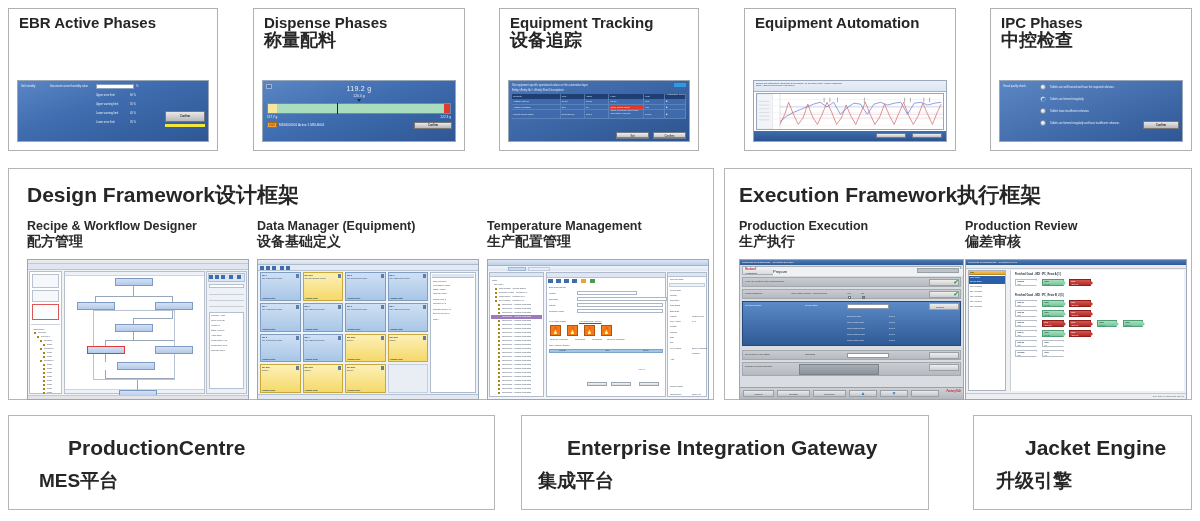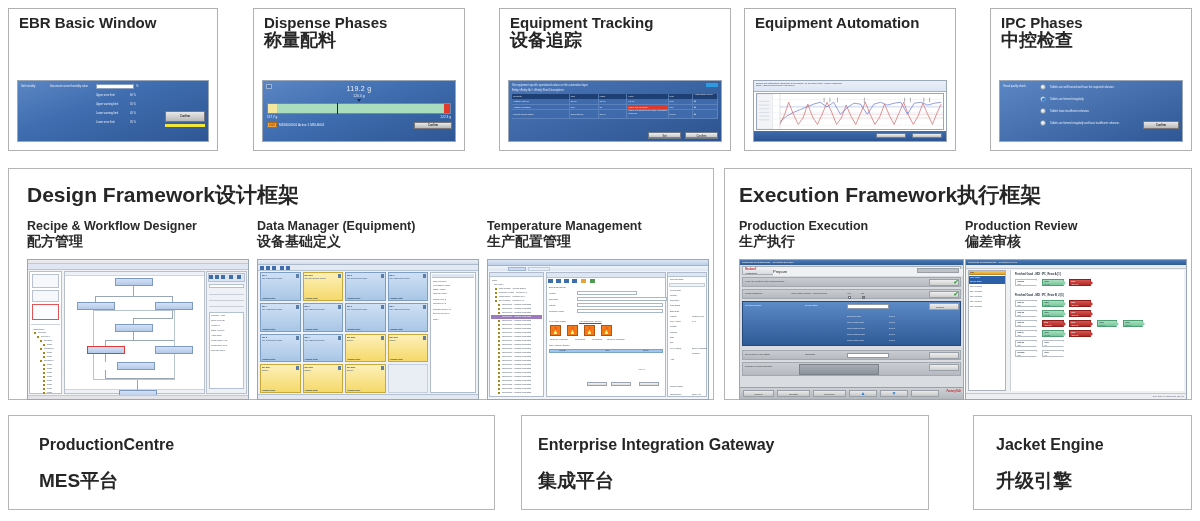--- a/index.html
+++ b/index.html
@@ -232,28 +232,28 @@
   .chev.green::after{border-left:3.4px solid #8ed3ad;}
   .chev.red{background:linear-gradient(#d9534f,#b02b28);border:1px solid #8e1f1d;}
   .chev.red::after{border-left:3.4px solid #c43a36;}
   .chev .c1{font-size:1.9px;font-weight:bold;color:#203040;line-height:2.2px;}
   .chev .c2{font-size:1.7px;color:#3b4b5e;line-height:2px;}
   .chev.red .c1,.chev.red .c2{color:#fff;}
   .pr-foot{position:absolute;left:0;right:0;bottom:0;height:6px;background:#eceef1;border-top:1px solid #c6cad0;font-size:1.9px;color:#5a6472;text-align:right;padding:1px 2px;}
 
   
   .botcard { position:absolute; top:415px; height:95px; border:1px solid #b5b5b5; background:#fff;}
-  .bot-en { position:absolute; font-size:16px; font-weight:bold; color:#262626; white-space:nowrap;}
+  .bot-en { position:absolute; font-size:21px; font-weight:bold; color:#262626; white-space:nowrap;margin-left:29px;}
   .bot-cn { position:absolute; font-size:19px; font-weight:bold; color:#262626; white-space:nowrap;}
 </style>
 </head>
 <body>
 
 <div class="card topcard" style="left:8px;width:210px;">
-  <div class="hdr-en t-en">EBR Basic Window</div>
+  <div class="hdr-en t-en">EBR Active Phases</div>
   <div class="shot">
     <div class="bluepanel">
       <div class="bp-row" style="left:3px;top:4px;">Set humidity</div>
       <div class="bp-row" style="left:32px;top:4px;">Document current humidity value</div>
       <div class="fakefield" style="left:78px;top:3px;width:38px;height:5px;"></div>
       <div class="bp-row" style="left:118px;top:4px;">%</div>
 
       <div class="bp-row" style="left:78px;top:13px;">Upper error limit</div>
       <div class="bp-row" style="left:112px;top:13px;">60 %</div>
       <div class="bp-row" style="left:78px;top:22px;">Upper warning limit</div>
@@ -289,21 +289,21 @@
       <div class="hilbl">122.3 g</div>
       <div class="redbadge">0.00</div>
       <div class="statline">MDI0000001  Active 1  MDI-B001</div>
       <div class="confirmbtn" style="right:3px;top:41px;width:38px;height:7px;">
         <span>Confirm</span>
       </div>
     </div>
   </div>
 </div>
 
-<div class="card topcard" style="left:499px;width:232px;">
+<div class="card topcard" style="left:499px;width:200px;">
   <div class="hdr-en t-en">Equipment Tracking</div>
   <div class="hdr-cn t-cn">设备追踪</div>
   <div class="shot">
     <div class="tkpanel">
       <div class="tk-t" style="left:3px;top:3px;">Set equipment specific operational values on the automation layer.</div>
       <div class="tk-t" style="left:3px;top:8px;">Entity                &lt;Entity Id&gt; / &lt;Entity Short Description&gt;</div>
       <div style="position:absolute;right:3px;top:2px;width:12px;height:4px;background:#2f9ae0;"></div>
       <div class="tk-tbl">
         <div class="tk-hrow">
           <div style="width:28%">Property</div>

